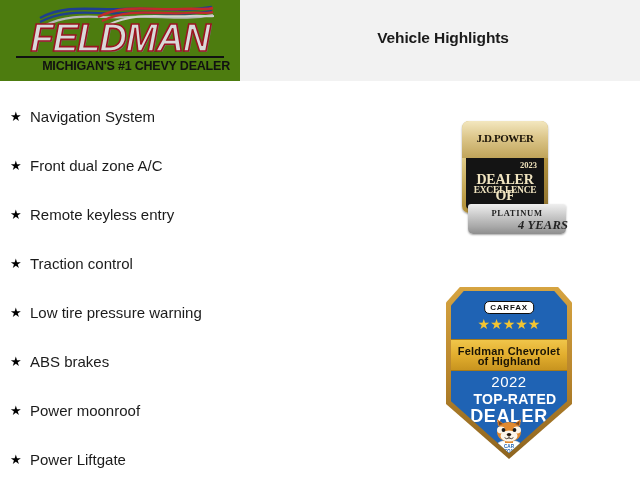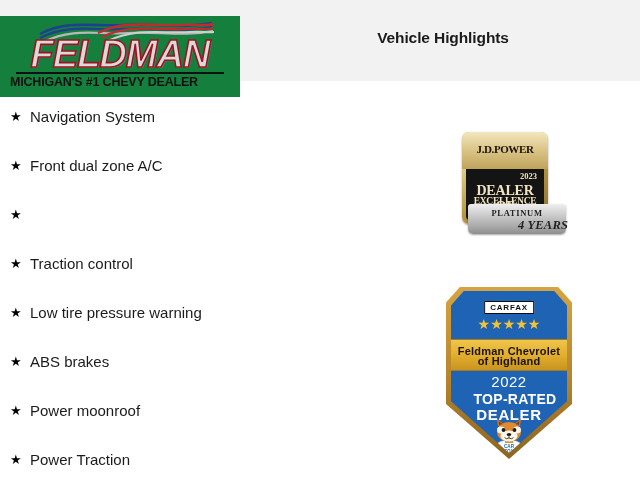--- a/index.html
+++ b/index.html
@@ -18,24 +18,24 @@
   
   .header-band {
     position: absolute;
     left: 0; top: 0;
     width: 640px;
     height: 81px;
     background: #f2f2f2;
   }
   .logo-box {
     position: absolute;
-    left: 0; top: 16px;
+    left: 0; top: 0;
     width: 240px;
     height: 81px;
-    background: #15803d;
+    background: #4d7c0f;
     overflow: hidden;
   }
   .logo-inner {
     position: absolute;
     left: 10px; top: 5px;
     width: 220px;
     height: 72px;
   }
 
   .page-title {
@@ -90,21 +90,21 @@
   
   .jdp-badge {
     position: absolute;
     left: 16px;
     top: 25px;
     width: 98px;
     height: 112px;
   }
   .jdp-plaque {
     position: absolute;
-    left: 6px; top: 12px;
+    left: 6px; top: 1px;
     width: 86px; height: 92px;
     border-radius: 7px;
     background: linear-gradient(145deg,#c9ab58 0%, #e8d79a 18%, #b8973f 55%, #8c7030 100%);
     box-shadow: 0 1px 2px rgba(0,0,0,.4);
     overflow: hidden;
   }
   .jdp-top {
     position: absolute;
     left: 0; top: 0;
     width: 86px; height: 37px;
@@ -207,21 +207,21 @@
     clip-path: polygon(11% 0%, 89% 0%, 100% 9%, 100% 68%, 50% 100%, 0% 68%, 0% 9%);
     overflow: hidden;
   }
   .cfx-logo {
     position: absolute;
     left: 50%;
     transform: translateX(-50%);
     top: 10px;
     background: #ffffff;
     border: 1px solid #0d0d0d;
-    border-radius: 0;
+    border-radius: 5px;
     padding: 1px 5px;
     font-size: 8px;
     font-weight: bold;
     letter-spacing: 0.8px;
     color: #111111;
     font-family: "Liberation Sans", sans-serif;
     white-space: nowrap;
   }
   .cfx-stars {
     position: absolute;
@@ -271,21 +271,21 @@
     font-size: 14px;
     font-weight: bold;
     color: #ffffff;
     letter-spacing: 0.3px;
   }
   .cfx-tr2 {
     position: absolute;
     left: 0; top: 115px;
     width: 116px;
     text-align: center;
-    font-size: 15px;
+    font-size: 18px;
     font-weight: bold;
     color: #ffffff;
     letter-spacing: 0.6px;
   }
   .cfx-fox {
     position: absolute;
     left: 50%;
     transform: translateX(-50%);
     top: 128px;
     width: 46px;
@@ -317,21 +317,21 @@
     -webkit-text-stroke: 1.6px #9b1420;
     text-shadow: 1px 1px 0 #7c7c7c;
     font-family: "Liberation Sans", sans-serif;
     line-height: 38px;
   }
   .fl-tag {
     position: absolute;
     left: 0;
     top: 54px;
     width: 220px;
-    text-align: left;
+    text-align: right;
     font-size: 12.5px;
     font-weight: bold;
     color: #111111;
     letter-spacing: -0.2px;
     font-family: "Liberation Sans", sans-serif;
   }
   .fl-rule {
     position: absolute;
     left: 6px;
     top: 51px;
@@ -383,20 +383,21 @@
     <span>Navigation System</span>
   </li>
 
   <li class="feature-item">
     <span class="star-bullet">★</span>
     <span>Front dual zone A/C</span>
   </li>
 
   <li class="feature-item">
     <span class="star-bullet">★</span>
+    <span>Remote keyless entry</span>
   </li>
 
   <li class="feature-item">
     <span class="star-bullet">★</span>
     <span>Traction control</span>
   </li>
 
   <li class="feature-item">
     <span class="star-bullet">★</span>
     <span>Low tire pressure warning</span>
@@ -407,21 +408,21 @@
     <span>ABS brakes</span>
   </li>
 
   <li class="feature-item">
     <span class="star-bullet">★</span>
     <span>Power moonroof</span>
   </li>
 
   <li class="feature-item">
     <span class="star-bullet">★</span>
-    <span>Power Traction</span>
+    <span>Power Liftgate</span>
   </li>
 </ul>
 
 <div class="badges">
 
   <div class="jdp-badge">
     <div class="jdp-plaque">
       <div class="jdp-top"></div>
       <div class="jdp-top-label">J.D.POWER</div>
       <div class="jdp-black">

